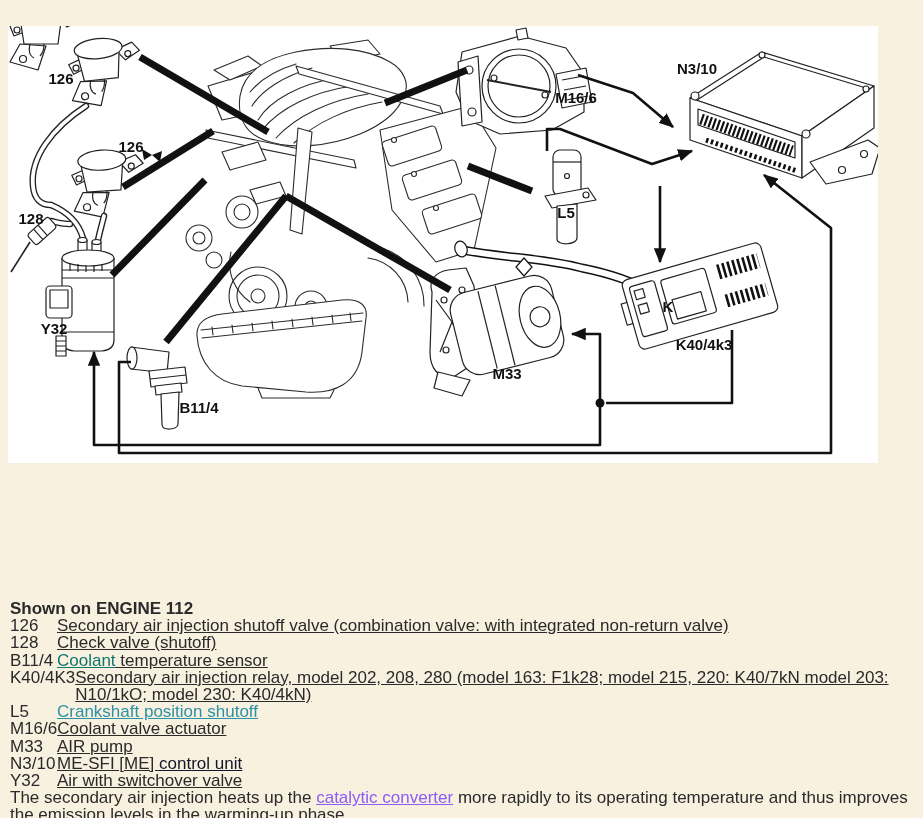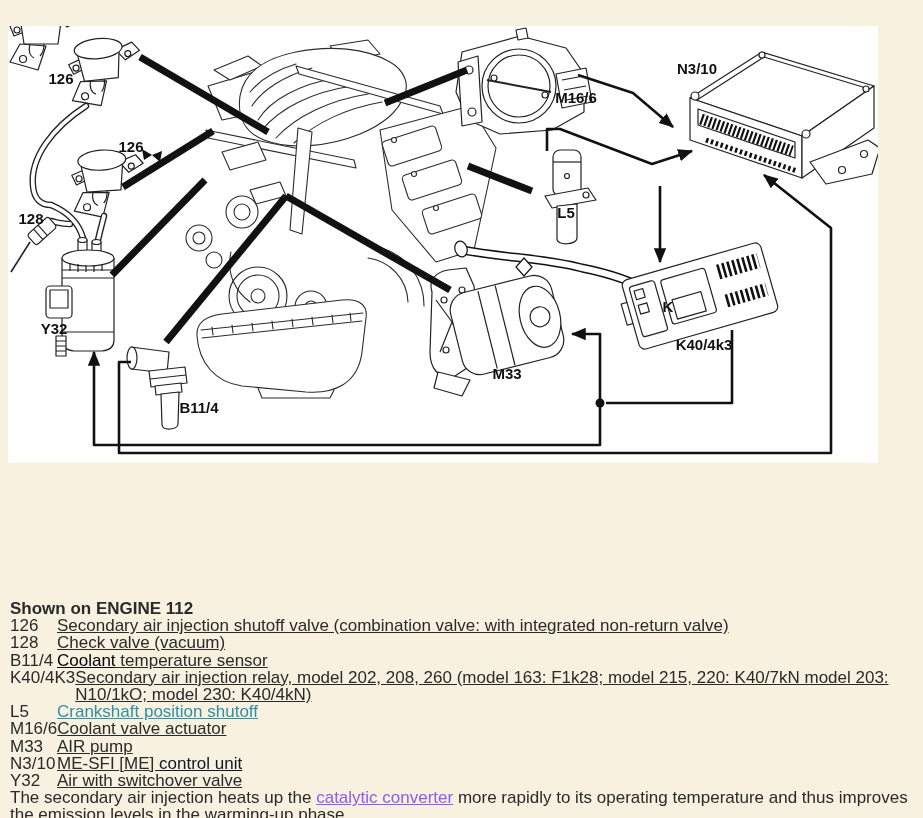--- a/index.html
+++ b/index.html
@@ -247,29 +247,29 @@
 
   <div class="legend">
     <div class="title">Shown on ENGINE 112</div>
     <div>
         <div class="row">
           <span class="code">126</span>
           <span class="desc"><span>Secondary air injection shutoff valve (combination valve: with integrated non-return valve)</span></span>
         </div>
         <div class="row">
           <span class="code">128</span>
-          <span class="desc"><span>Check valve (vacuum)</span></span>
+          <span class="desc"><span>Check valve (shutoff)</span></span>
         </div>
         <div class="row">
           <span class="code">B11/4</span>
-          <span class="desc"><a class="link" style="color: #000000;">Coolant</a><span> temperature sensor</span></span>
+          <span class="desc"><a class="link" style="color: #0f766e;">Coolant</a><span> temperature sensor</span></span>
         </div>
         <div class="row">
           <span class="code">K40/4K3</span>
-          <span class="desc"><span>Secondary air injection relay, model 202, 208, 260 (model 163: F1k28; model 215, 220: K40/7kN model 203: N10/1kO; model 230: K40/4kN)</span></span>
+          <span class="desc"><span>Secondary air injection relay, model 202, 208, 280 (model 163: F1k28; model 215, 220: K40/7kN model 203: N10/1kO; model 230: K40/4kN)</span></span>
         </div>
         <div class="row">
           <span class="code">L5</span>
           <span class="desc"><a class="link" style="color: rgb(45, 145, 165);">Crankshaft position shutoff</a></span>
         </div>
         <div class="row">
           <span class="code">M16/6</span>
           <span class="desc"><span>Coolant valve actuator</span></span>
         </div>
         <div class="row">

